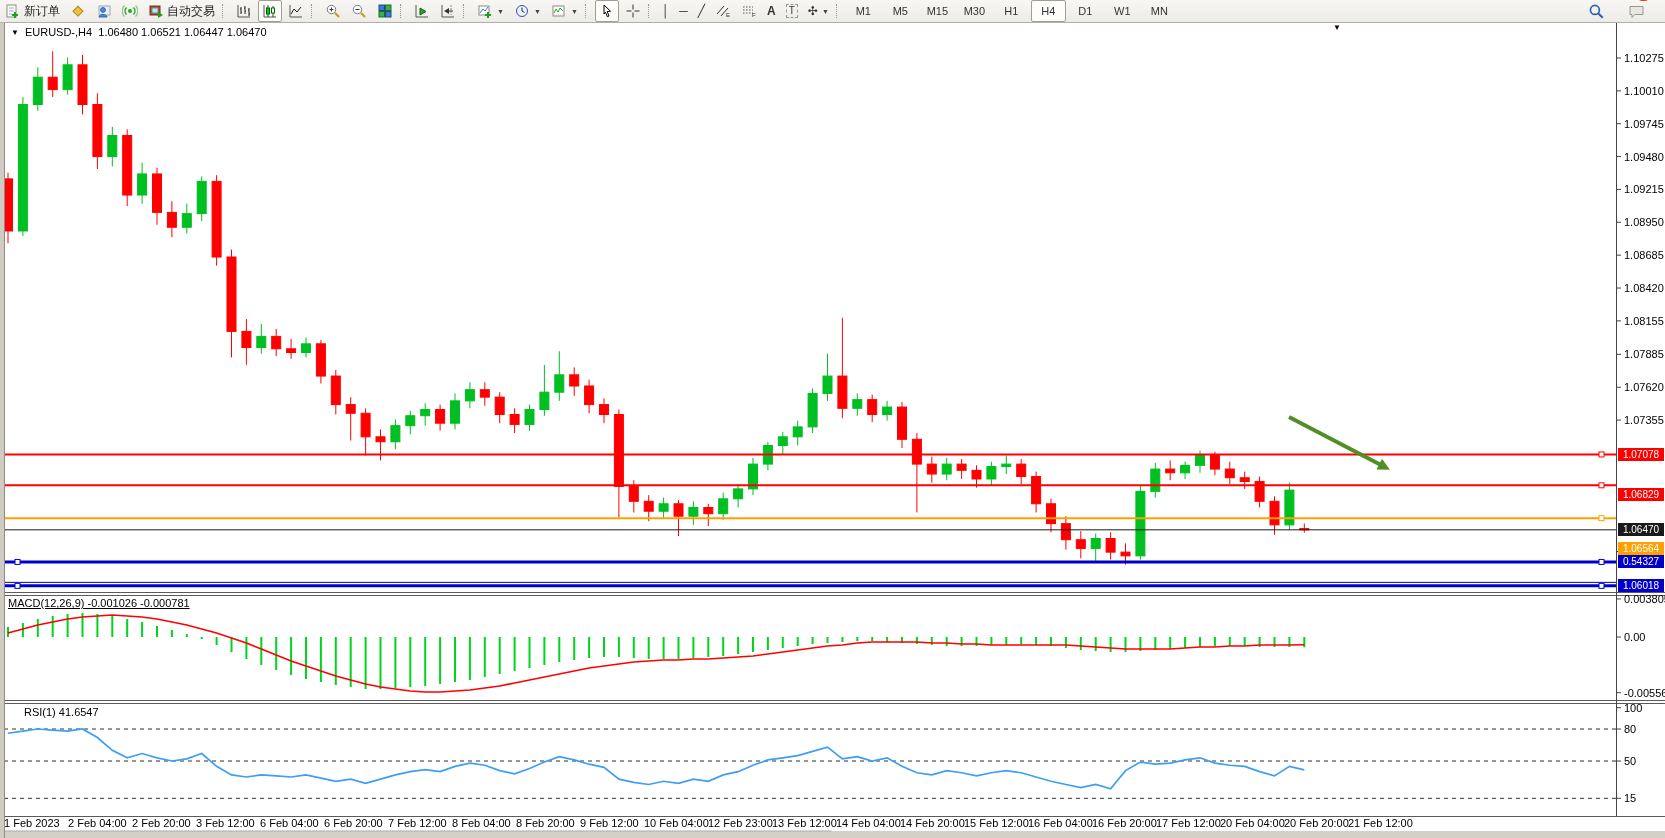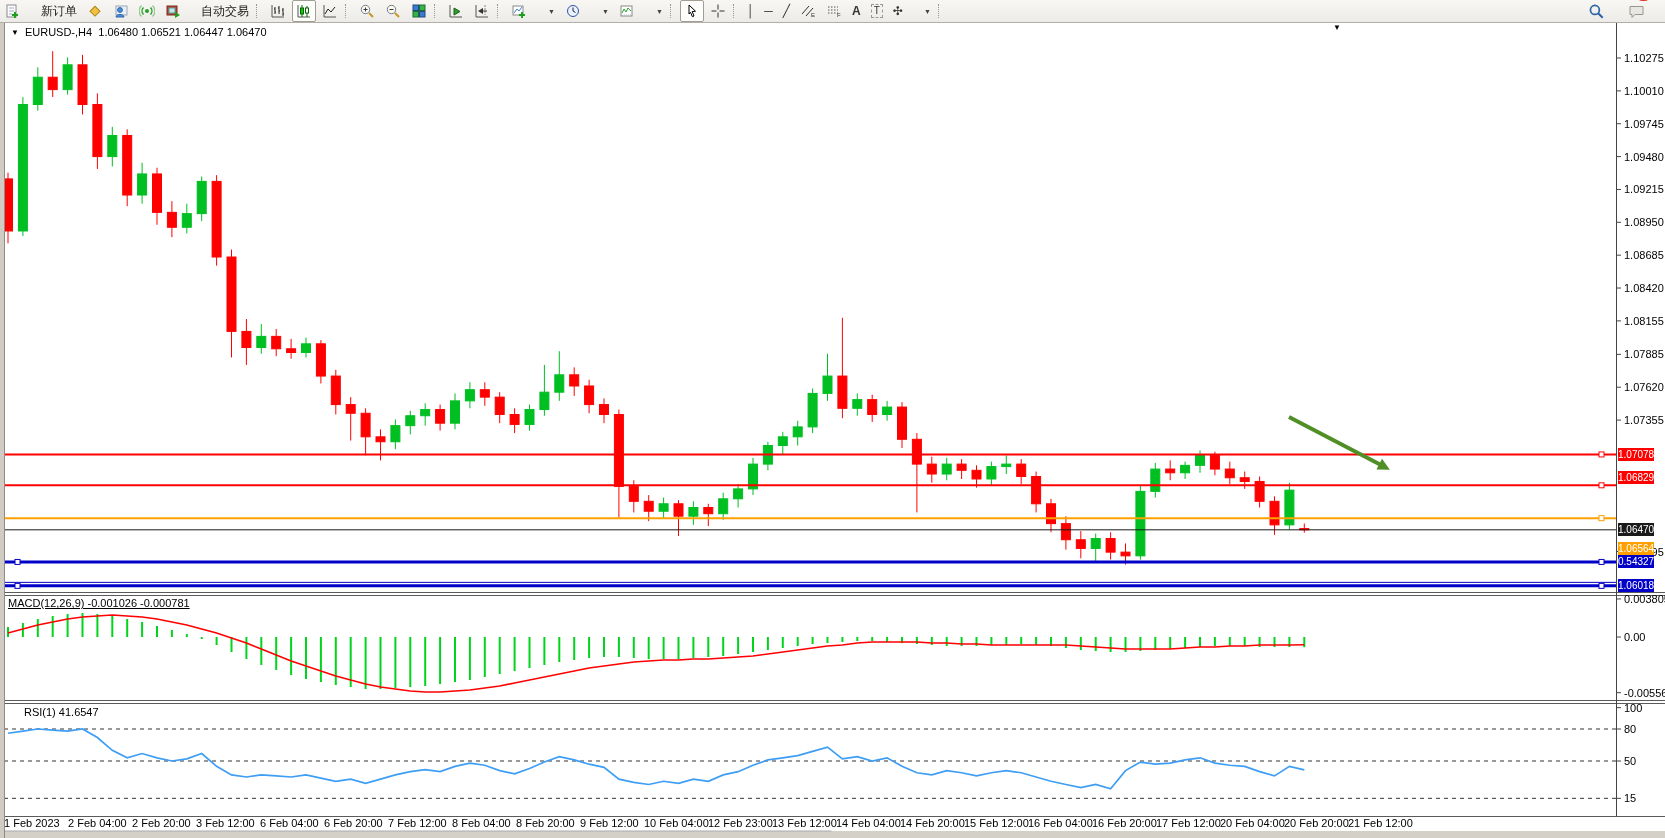--- a/index.html
+++ b/index.html
@@ -3,39 +3,39 @@
 <meta charset="utf-8">
 <style>
   html,body{margin:0;padding:0;}
   body{width:1665px;height:838px;position:relative;overflow:hidden;background:#d4d0c8;
        font-family:"Liberation Sans",sans-serif;-webkit-font-smoothing:none;}
   #toolbar{position:absolute;left:0;top:0;width:1665px;height:22px;z-index:3;
     background:linear-gradient(#f8f7f4,#edebe7);border-bottom:1px solid #b2afa8;
     display:flex;align-items:center;font-size:12px;color:#222;}
   .tb-group{display:flex;align-items:center;height:22px;}
   .tb-handle{width:4px;height:14px;border-left:1px dotted #9a968e;margin:0 4px 0 2px;}
-  .tb-btn{display:flex;align-items:center;gap:20px;height:20px;padding:0 3px;margin:0 1px;
+  .tb-btn{display:flex;align-items:center;gap:3px;height:20px;padding:0 3px;margin:0 1px;
     border:1px solid transparent;border-radius:2px;cursor:default;white-space:nowrap;}
   .tb-btn.pressed{background:#fdfdfc;border-color:#a39e94;}
   .tb-btn svg{display:block;}
   .tf{width:27px;justify-content:center;font-size:11px;color:#333;}
   .drop{font-size:7px;color:#444;margin-left:1px;}
   .glyph{font-size:12px;color:#333;line-height:16px;}
   #tb-right{margin-left:auto;display:flex;align-items:center;margin-right:14px;}
   #chat-badge{position:absolute;top:1px;margin-left:8px;margin-top:-14px;
     min-width:13px;height:13px;border-radius:7px;background:#e23a24;color:#fff;
     font-size:9px;font-weight:bold;text-align:center;line-height:13px;padding:0 1px;}
   #plot{position:absolute;left:0;top:0;z-index:1;}
   .ovl{position:absolute;z-index:4;font-size:11px;color:#000;white-space:pre;}
   #chart-title{left:11px;top:26px;}
   #chart-title .caret{font-size:8px;vertical-align:1px;margin-right:6px;}
   #macd-label{left:8px;top:597px;text-decoration:underline;}
   #rsi-label{left:24px;top:706px;}
   #shift-marker{left:1333px;top:23px;font-size:8px;color:#000;}
-  .ptag{position:absolute;left:1618px;width:36px;height:13px;z-index:4;color:#fff;
+  .ptag{position:absolute;left:1618px;width:46px;height:13px;z-index:4;color:#fff;
     font-size:10px;text-align:center;line-height:13px;}
   #leftstrip{position:absolute;left:0;top:22px;width:4px;height:816px;z-index:2;
     background:#d0ccc4;border-right:1px solid #8f8b84;}
 </style>
 </head>
 <body>
 
 <div id="toolbar">
   <div class="tb-group">
     <div class="tb-btn">
@@ -254,20 +254,31 @@
     <div class="tb-btn">
       <span class="glyph" style="border:1px dashed #999;padding:0 2px;font-size:10px;line-height:12px">T</span>
     </div>
     <div class="tb-btn">
       <span class="glyph">✣</span>
       <span class="drop">▼</span>
     </div>
   </div>
 
   <div class="tb-handle"></div>
+  <div class="tb-group" id="tf-group">
+      <div class="tb-btn tf">M1</div>
+      <div class="tb-btn tf">M5</div>
+      <div class="tb-btn tf">M15</div>
+      <div class="tb-btn tf">M30</div>
+      <div class="tb-btn tf">H1</div>
+      <div class="tb-btn tf pressed">H4</div>
+      <div class="tb-btn tf">D1</div>
+      <div class="tb-btn tf">W1</div>
+      <div class="tb-btn tf">MN</div>
+    </div>
 
   <div id="tb-right">
     <div class="tb-btn">
       <span>
         <svg width="17" height="17" viewBox="0 0 16 16">
             <circle cx="6.5" cy="6.5" r="4.2" fill="none" stroke="#2d64a8" stroke-width="1.6"></circle>
             <path d="M9.8 9.8l4 4" stroke="#2d64a8" stroke-width="2"></path>
           </svg>
       </span>
     </div>
@@ -658,18 +669,18 @@
       <text x="1348" y="827">21 Feb 12:00</text>
     </g>
   </svg>
 
 <div class="ovl" id="chart-title"><span class="caret">▼</span><b style="font-weight:normal">EURUSD-,H4</b>&nbsp;&nbsp;<span>1.06480 1.06521 1.06447 1.06470</span></div>
 <div class="ovl" id="macd-label">MACD(12,26,9) -0.001026 -0.000781</div>
 <div class="ovl" id="rsi-label">RSI(1) 41.6547</div>
 <div class="ovl" id="shift-marker">▼</div>
 <div id="tags">
     <div class="ptag" style="top: 447.928px; background: rgb(255, 0, 0);">1.07078</div>
-    <div class="ptag" style="top: 471px; background: rgb(255, 0, 0);">1.06829</div>
+    <div class="ptag" style="top: 488px; background: rgb(255, 0, 0);">1.06829</div>
     <div class="ptag" style="top: 542px; background: rgb(255, 160, 0);">1.06564</div>
     <div class="ptag" style="top: 523.32px; background: rgb(26, 26, 26);">1.06470</div>
     <div class="ptag" style="top: 555.436px; background: rgb(0, 0, 200);">0.54327</div>
     <div class="ptag" style="top: 579.368px; background: rgb(0, 0, 200);">1.06018</div>
   </div>
 
 </body></html>

